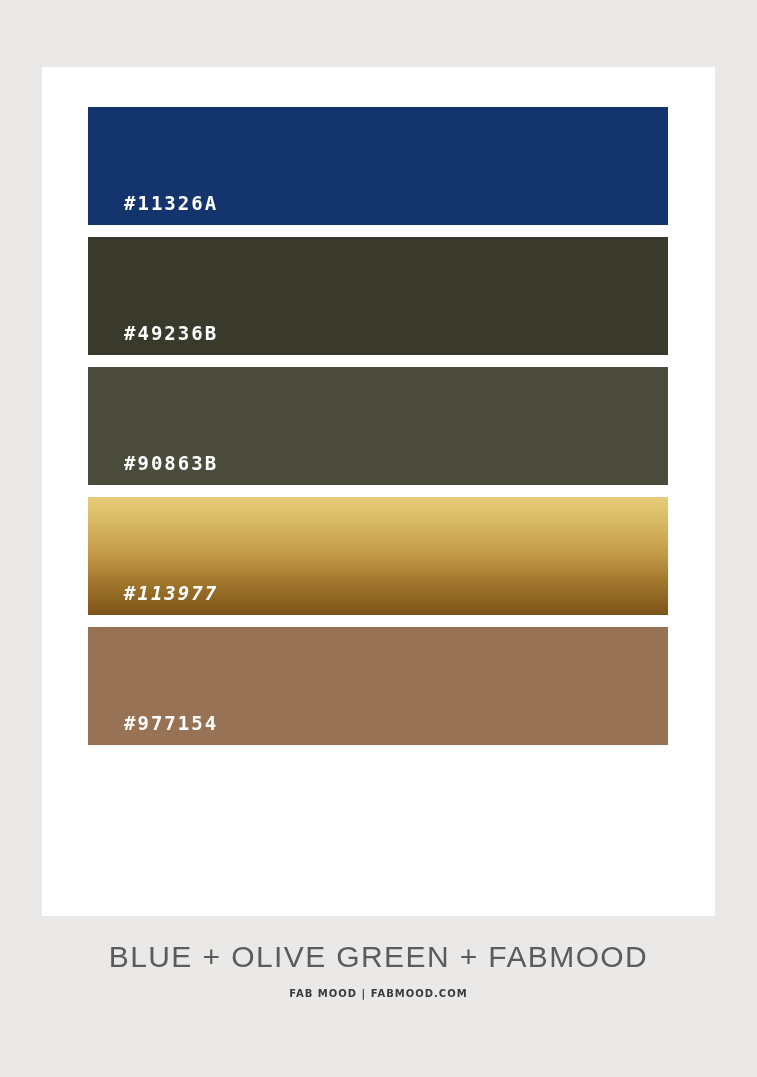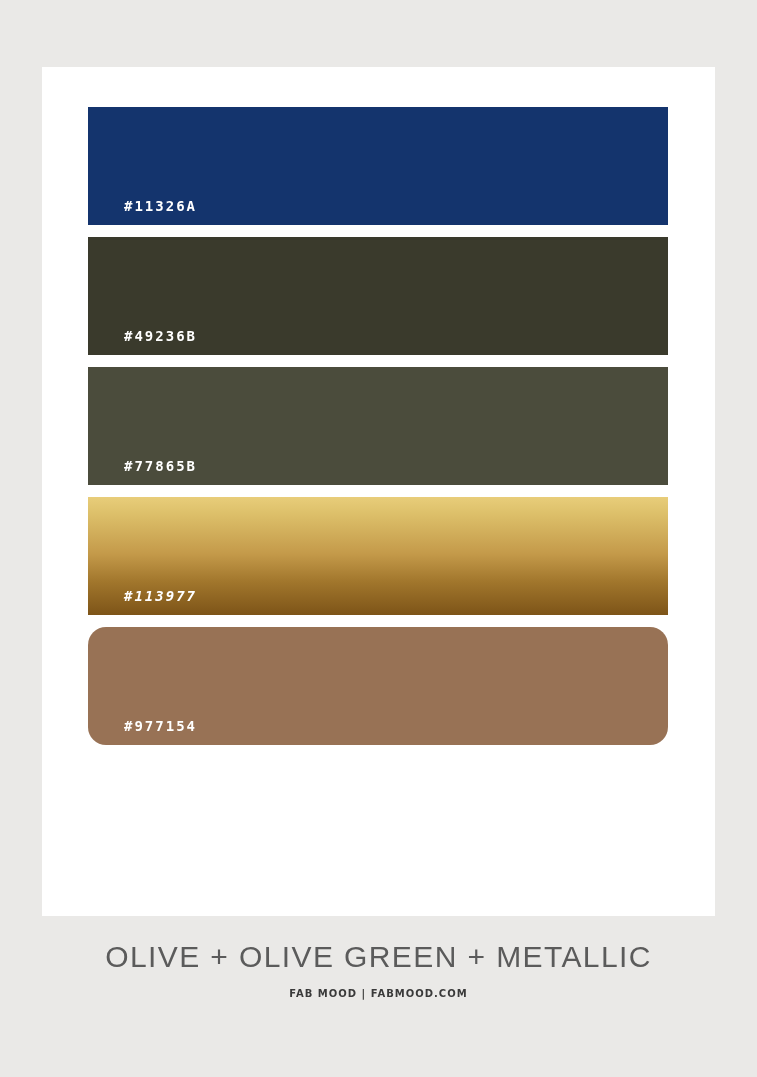--- a/index.html
+++ b/index.html
@@ -50,21 +50,21 @@
   .swatch:last-child {
     margin-bottom: 0;
   }
 
   .swatch-label {
     position: absolute;
     left: 36px;
     bottom: 12px;
     color: #ffffff;
     font-family: "DejaVu Sans Mono", "Liberation Mono", monospace;
-    font-size: 14px;
+    font-size: 19px;
     font-weight: bold;
     letter-spacing: 2.0px;
     line-height: 1;
     white-space: nowrap;
   }
 
   
   .caption {
     position: absolute;
     left: 0;
@@ -104,32 +104,32 @@
       <div class="swatch" style="background: rgb(20, 52, 109);">
         <span class="swatch-label">#11326A</span>
       </div>
 
       <div class="swatch" style="background: rgb(58, 58, 44);">
         <span class="swatch-label">#49236B</span>
       </div>
 
 
       <div class="swatch" style="background: rgb(75, 76, 60);">
-        <span class="swatch-label">#77865B</span>
+        <span class="swatch-label">#90863B</span>
       </div>
 
       <div class="swatch" style="background: linear-gradient(rgb(232, 205, 122) 0%, rgb(221, 192, 106) 14%, rgb(196, 154, 74) 48%, rgb(161, 118, 44) 72%, rgb(125, 84, 24) 100%); font-style: italic;">
         <span class="swatch-label">#113977</span>
       </div>
 
-      <div class="swatch" style="background: rgb(152, 114, 85); border-radius: 18px;">
+      <div class="swatch" style="background: rgb(152, 114, 85);">
         <span class="swatch-label">#977154</span>
       </div>
 
     </div>
   </div>
 
   <div class="caption">
-    <div class="caption-title">OLIVE + OLIVE GREEN + METALLIC</div>
+    <div class="caption-title">BLUE + OLIVE GREEN + FABMOOD</div>
     <div class="caption-sub">FAB MOOD | FABMOOD.COM</div>
   </div>
 
 </div>
 
 </body></html>

